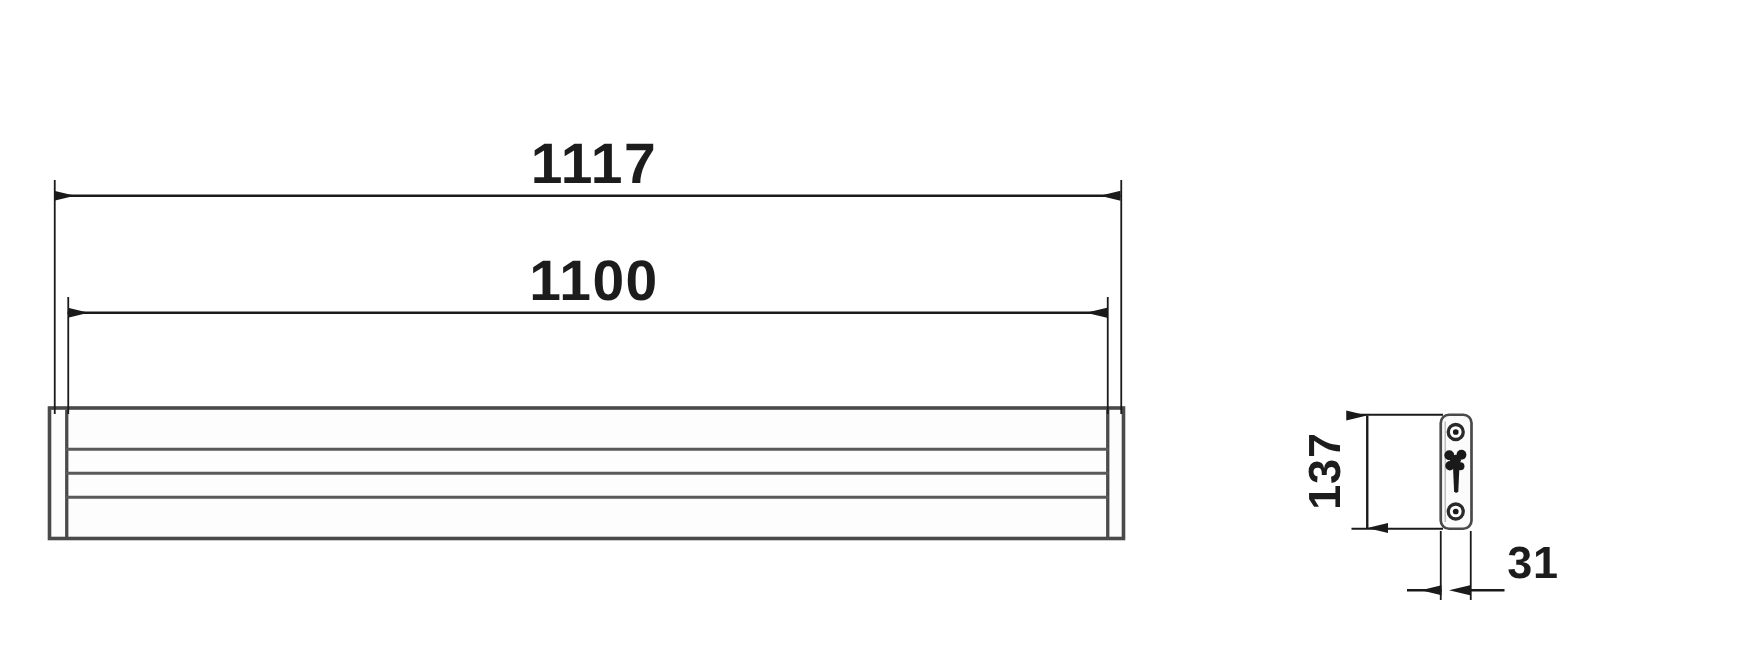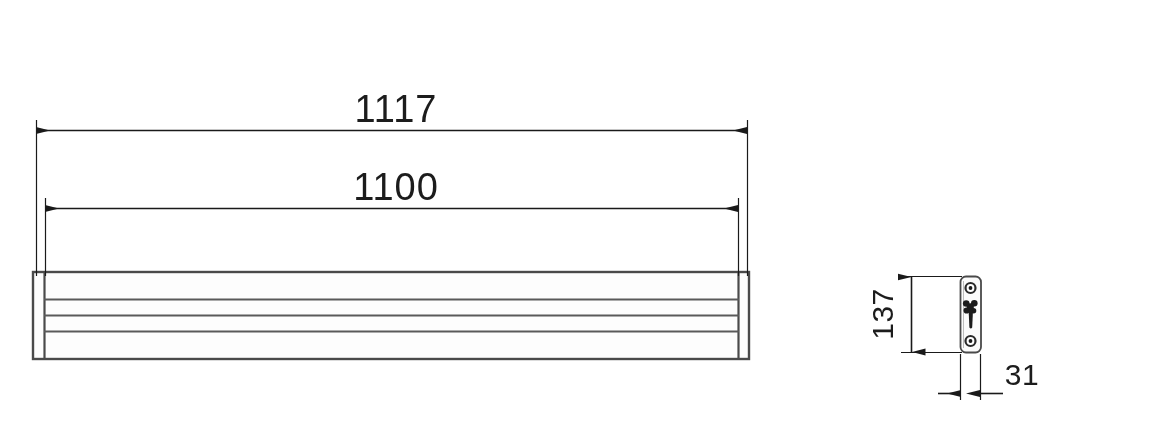--- a/index.html
+++ b/index.html
@@ -9,20 +9,21 @@
   }
   body {
     font-family: "Liberation Sans", sans-serif;
   }
   #drawing-canvas {
     position: relative;
     width: 1163px;
     height: 448px;
     background: #ffffff;
     overflow: hidden;
+    font-weight: bold;
   }
   #drawing-canvas svg {
     display: block;
     width: 1163px;
     height: 448px;
   }
   .dim-text {
     font-family: "Liberation Sans", sans-serif;
     font-size: 38px;
     fill: #1c1c1c;

